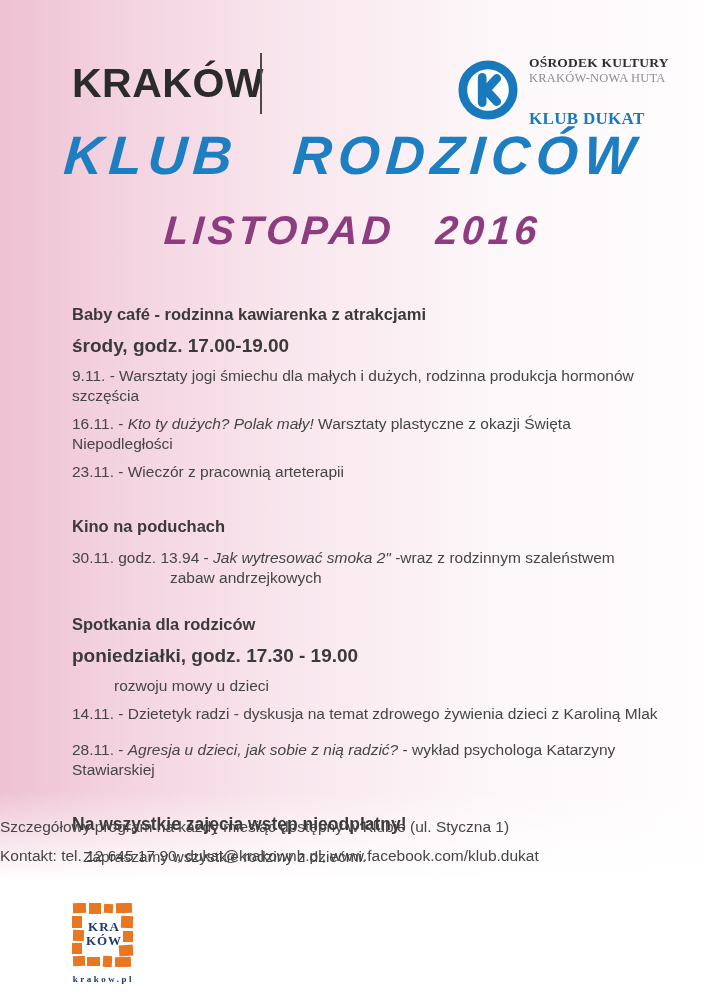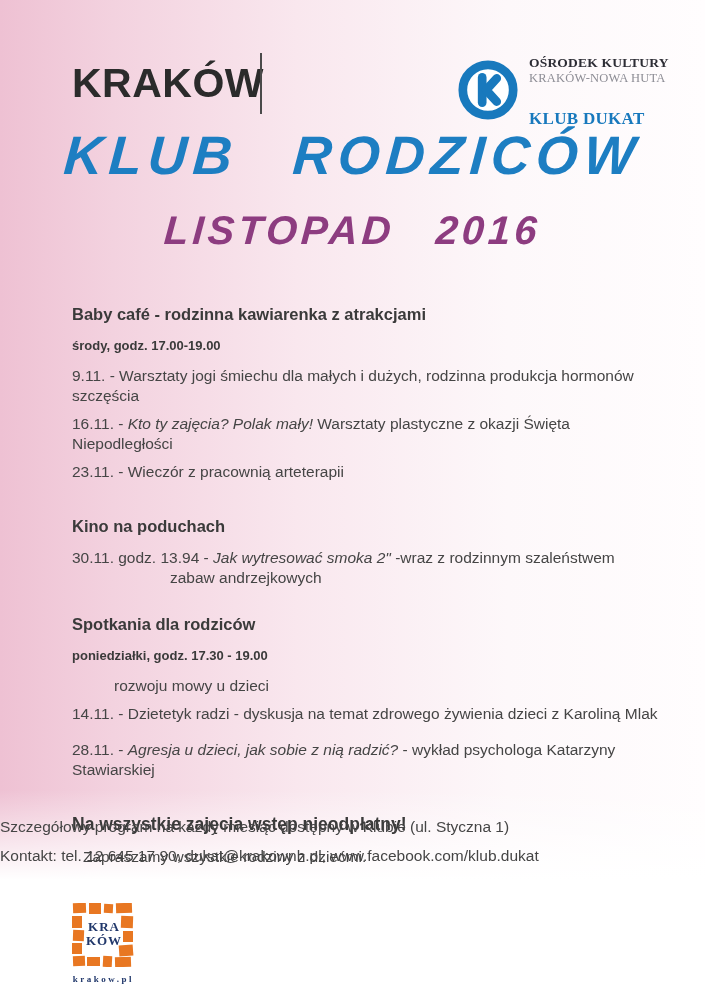--- a/index.html
+++ b/index.html
@@ -46,21 +46,21 @@
   }
   
   .content{
     position:absolute;top:304px;left:72px;right:34px;
     color:#454545;font-size:15.5px;line-height:20px;
   }
   .sec-heading{
     font-size:16.5px;font-weight:700;color:#3a3a3a;margin:0 0 12px 0;
   }
   .sec-schedule{
-    font-size:13px;font-weight:700;color:#3a3a3a;margin:0 0 10px 0;
+    font-size:19px;font-weight:700;color:#3a3a3a;margin:0 0 10px 0;
   }
   .event{margin:0 0 8px 0;}
   .event .cont{display:block;}
   .cont-kino{padding-left:98px;}
   .cont-spotkania{padding-left:42px;}
   .gap-md{height:18px;}
   .gap-lg{height:26px;}
   .free-entry{
     font-size:17.5px;font-weight:700;color:#3a3a3a;margin:0 0 13px 0;
   }
@@ -106,21 +106,21 @@
 
   <div class="title-main">KLUB RODZICÓW</div>
   <div class="title-sub">LISTOPAD 2016</div>
 
   <div class="content">
 
     <section>
       <p class="sec-heading">Baby café - rodzinna kawiarenka z atrakcjami</p>
       <p class="sec-schedule">środy, godz. 17.00-19.00</p>
       <p class="event"><span>9.11. - Warsztaty jogi śmiechu dla małych i dużych, rodzinna produkcja hormonów szczęścia</span><em></em><span></span></p>
-      <p class="event"><span>16.11. - </span><em>Kto ty zajęcia? Polak mały!</em><span> Warsztaty plastyczne z okazji Święta Niepodległości</span></p>
+      <p class="event"><span>16.11. - </span><em>Kto ty dużych? Polak mały!</em><span> Warsztaty plastyczne z okazji Święta Niepodległości</span></p>
       <p class="event"><span>23.11. - Wieczór z pracownią arteterapii</span><em></em><span></span></p>
     </section>
 
     <div class="gap-lg"></div>
 
     <section>
       <p class="sec-heading">Kino na poduchach</p>
       <p class="event"><span>30.11. godz. 13.94 - </span><em>Jak wytresować smoka 2"</em><span> -wraz z rodzinnym szaleństwem</span><span class="cont cont-kino">zabaw andrzejkowych</span></p>
     </section>
 

